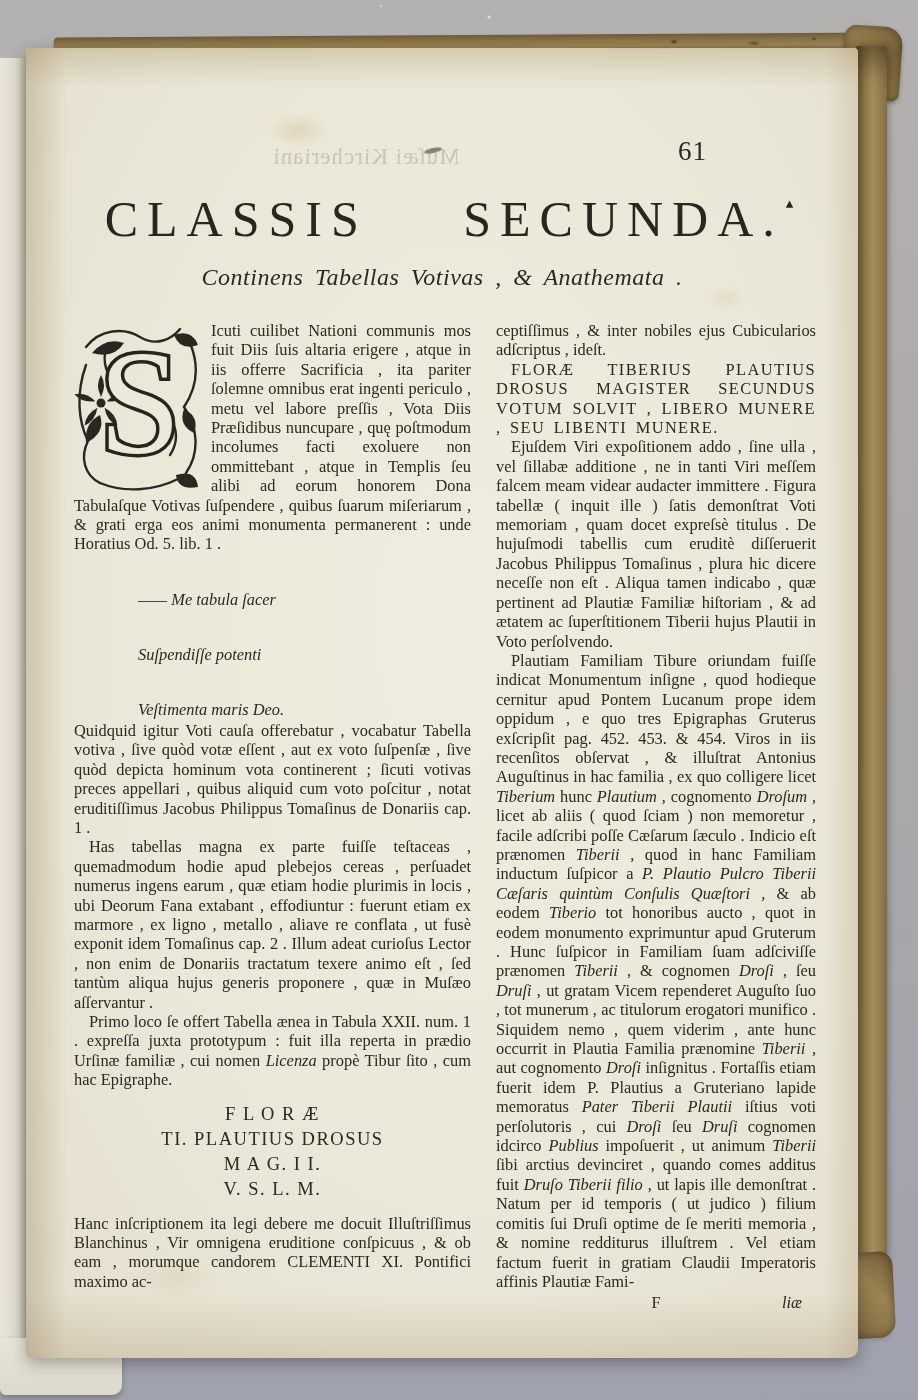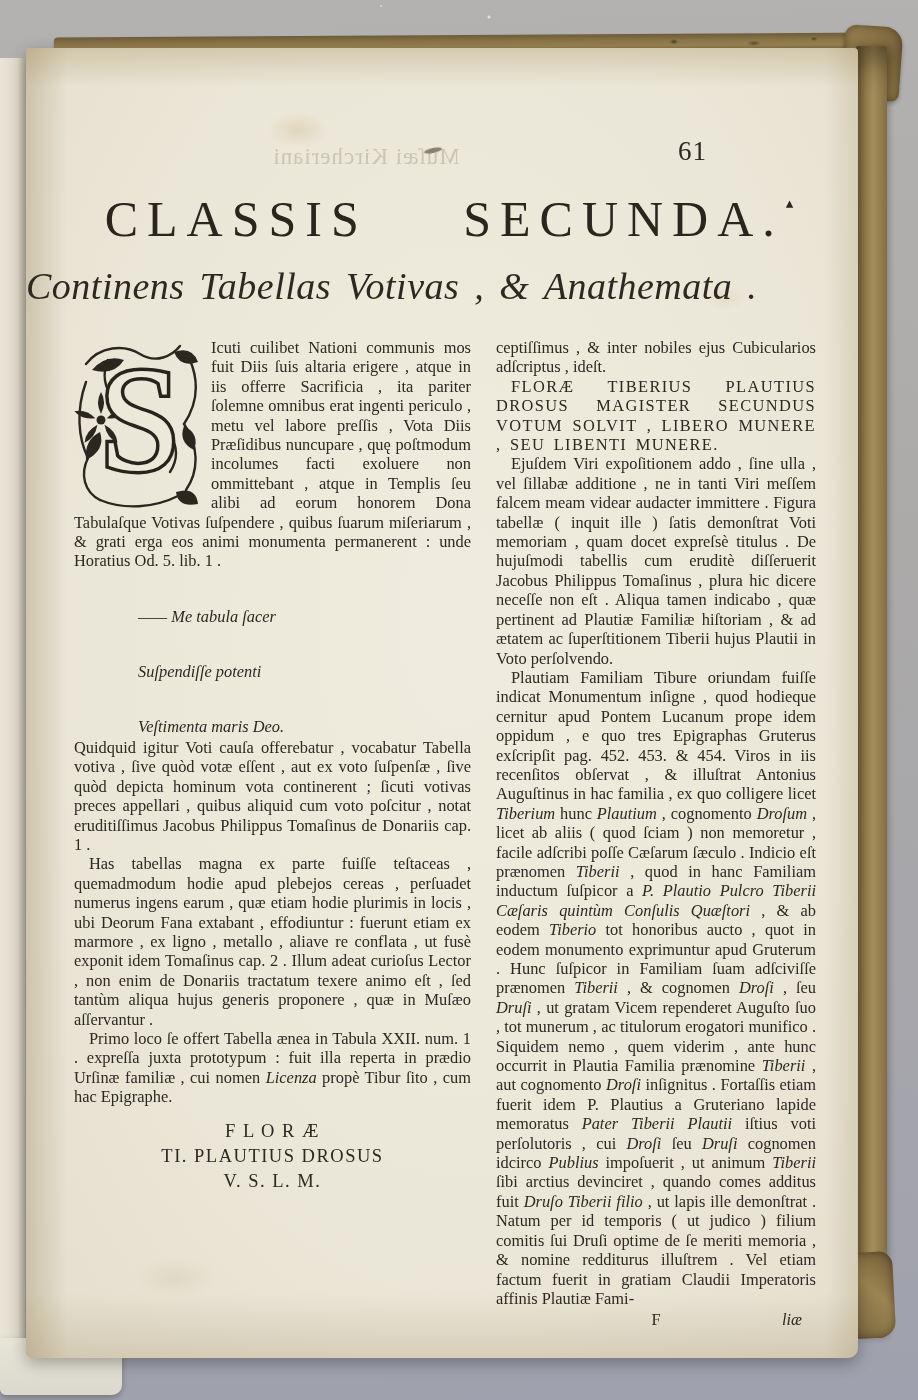--- a/index.html
+++ b/index.html
@@ -80,22 +80,22 @@
     filter:blur(.6px);user-select:none;
   }
   .smudge{position:absolute;left:398px;top:100px;width:18px;height:5px;background:rgba(50,42,30,.55);
     border-radius:50%;transform:rotate(-12deg);filter:blur(.5px);}
   .main-title{
     margin:142px 30px 0 44px;text-align:center;white-space:nowrap;
     font-size:50px;letter-spacing:9px;word-spacing:74px;color:#2a261f;
   }
   .title-ornament{font-size:15px;vertical-align:28px;letter-spacing:0;margin-left:2px;}
   .subtitle{
-    margin:16px 0 0 0;text-align:left;font-style:italic;
-    font-size:38px;letter-spacing:.5px;word-spacing:5px;color:#2d2922;
+    margin:16px 0 0 0;text-align:center;font-style:italic;
+    font-size:24px;letter-spacing:.5px;word-spacing:5px;color:#2d2922;
   }
   .columns{
     display:flex;gap:13px;margin:30px 42px 0 48px;
     text-align:justify;font-size:16.4px;line-height:19.4px;
   }
   .col-left{width:397px;flex:none;}
   .col-right{flex:1;min-width:0;margin-left:12px;}
   .col p{margin:0;}
   .indent{text-indent:15px;}
   .drop-cap-block{float:left;width:128px;height:168px;margin:2px 9px 2px 0;}
@@ -167,22 +167,24 @@
         <div>—— Me tabula ſacer</div>
         <div>Suſpendiſſe potenti</div>
         <div>Veſtimenta maris Deo.</div>
       </div>
       <p>Quidquid igitur Voti cauſa offerebatur , vocabatur Tabella votiva , ſive quòd votæ eſſent , aut ex voto ſuſpenſæ , ſive quòd depicta hominum vota continerent ; ſicuti votivas preces appellari , quibus aliquid cum voto poſcitur , notat eruditiſſimus Jacobus Philippus Tomaſinus de Donariis cap. 1 .</p>
       <p class="indent">Has tabellas magna ex parte fuiſſe teſtaceas , quemadmodum hodie apud plebejos cereas , perſuadet numerus ingens earum , quæ etiam hodie plurimis in locis , ubi Deorum Fana extabant , effodiuntur : fuerunt etiam ex marmore , ex ligno , metallo , aliave re conflata , ut fusè exponit idem Tomaſinus cap. 2 . Illum adeat curioſus Lector , non enim de Donariis tractatum texere animo eſt , ſed tantùm aliqua hujus generis proponere , quæ in Muſæo aſſervantur .</p>
       <p class="indent">Primo loco ſe offert Tabella ænea in Tabula XXII. num. 1 . expreſſa juxta prototypum : fuit illa reperta in prædio Urſinæ familiæ , cui nomen <i>Licenza</i> propè Tibur ſito , cum hac Epigraphe.</p>
       <div class="votive-inscription">
         <div>F L O R Æ</div>
         <div>TI. PLAUTIUS DROSUS</div>
+        <div>M A G.  I I.</div>
         <div>V.  S.  L.  M.</div>
       </div>
+      <p>Hanc inſcriptionem ita legi debere me docuit Illuſtriſſimus Blanchinus , Vir omnigena eruditione conſpicuus , &amp; ob eam , morumque candorem CLEMENTI XI. Pontifici maximo ac-</p>
     </div>
 
     <div class="col col-right">
       <p>ceptiſſimus , &amp; inter nobiles ejus Cubicularios adſcriptus , ideſt.</p>
       <p class="indent caps-para">FLORÆ TIBERIUS PLAUTIUS DROSUS MAGISTER SECUNDUS VOTUM SOLVIT , LIBERO MUNERE , SEU LIBENTI MUNERE.</p>
       <p class="indent">Ejuſdem Viri expoſitionem addo , ſine ulla , vel ſillabæ additione , ne in tanti Viri meſſem falcem meam videar audacter immittere . Figura tabellæ ( inquit ille ) ſatis demonſtrat Voti memoriam , quam docet expreſsè titulus . De hujuſmodi tabellis cum eruditè diſſeruerit Jacobus Philippus Tomaſinus , plura hic dicere neceſſe non eſt . Aliqua tamen indicabo , quæ pertinent ad Plautiæ Familiæ hiſtoriam , &amp; ad ætatem ac ſuperſtitionem Tiberii hujus Plautii in Voto perſolvendo.</p>
       <p class="indent">Plautiam Familiam Tibure oriundam fuiſſe indicat Monumentum inſigne , quod hodieque cernitur apud Pontem Lucanum prope idem oppidum , e quo tres Epigraphas Gruterus exſcripſit pag. 452. 453. &amp; 454. Viros in iis recenſitos obſervat , &amp; illuſtrat Antonius Auguſtinus in hac familia , ex quo colligere licet <i>Tiberium</i> hunc <i>Plautium</i> , cognomento <i>Droſum</i> , licet ab aliis ( quod ſciam ) non memoretur , facile adſcribi poſſe Cæſarum ſæculo . Indicio eſt prænomen <i>Tiberii</i> , quod in hanc Familiam inductum ſuſpicor a <i>P. Plautio Pulcro Tiberii Cæſaris quintùm Conſulis Quæſtori</i> , &amp; ab eodem <i>Tiberio</i> tot honoribus aucto , quot in eodem monumento exprimuntur apud Gruterum . Hunc ſuſpicor in Familiam ſuam adſciviſſe prænomen <i>Tiberii</i> , &amp; cognomen <i>Droſi</i> , ſeu <i>Druſi</i> , ut gratam Vicem rependeret Auguſto ſuo , tot munerum , ac titulorum erogatori munifico . Siquidem nemo , quem viderim , ante hunc occurrit in Plautia Familia prænomine <i>Tiberii</i> , aut cognomento <i>Droſi</i> inſignitus . Fortaſſis etiam fuerit idem P. Plautius a Gruteriano lapide memoratus <i>Pater Tiberii Plautii</i> iſtius voti perſolutoris , cui <i>Droſi</i> ſeu <i>Druſi</i> cognomen idcirco <i>Publius</i> impoſuerit , ut animum <i>Tiberii</i> ſibi arctius devinciret , quando comes additus fuit <i>Druſo Tiberii filio</i> , ut lapis ille demonſtrat . Natum per id temporis ( ut judico ) filium comitis ſui Druſi optime de ſe meriti memoria , &amp; nomine redditurus illuſtrem . Vel etiam factum fuerit in gratiam Claudii Imperatoris affinis Plautiæ Fami-</p>
       <div class="colophon-line">
         <span class="signature-mark">F</span>
         <span class="catchword">liæ</span>

